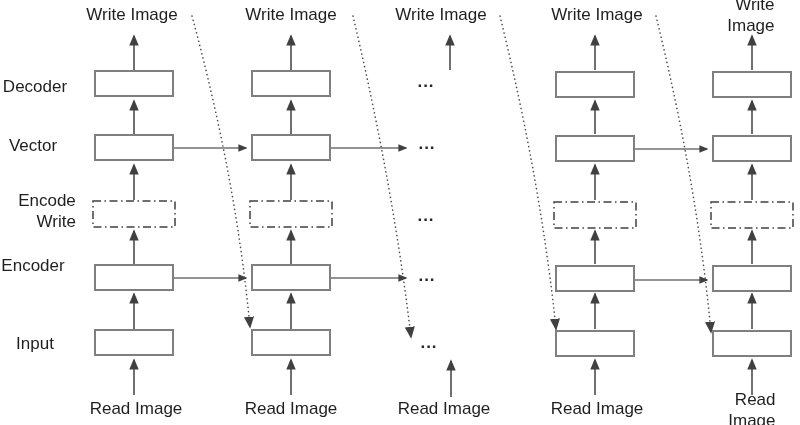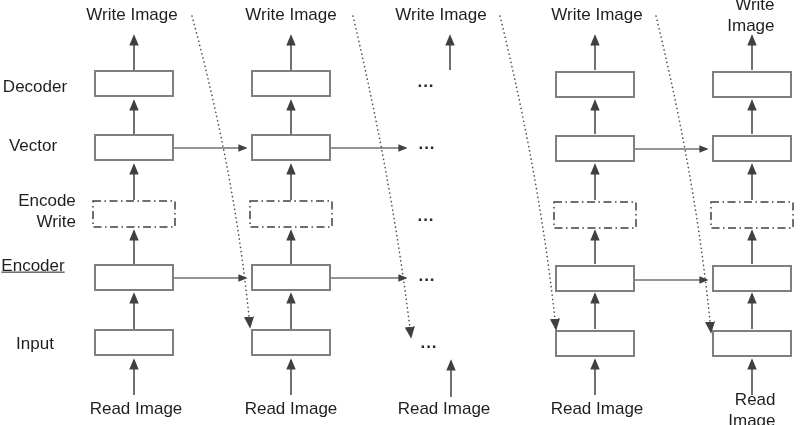--- a/index.html
+++ b/index.html
@@ -130,21 +130,21 @@
       <rect x="250" y="201" width="82" height="26"></rect>
       <rect x="554" y="202" width="82" height="26"></rect>
       <rect x="711" y="202" width="82" height="26"></rect>
     </g>
   </svg>
 
   <div class="lbl" style="left:35px; top:87px;">Decoder</div>
   <div class="lbl" style="left:33px; top:146px;">Vector</div>
   <div class="lbl" style="left:47px; top:212px;">Encode
 Write</div>
-  <div class="lbl" style="left:33px; top:266px;text-decoration:underline;">Encoder</div>
+  <div class="lbl" style="left:33px; top:266px;">Encoder</div>
   <div class="lbl" style="left:35px; top:331px;margin-top:13px;">Input</div>
 
   <div class="lbl" style="left:132px; top:15px;">Write Image</div>
   <div class="lbl" style="left:291px; top:15px;">Write Image</div>
   <div class="lbl" style="left:441px; top:15px;">Write Image</div>
   <div class="lbl" style="left:597px; top:15px;">Write Image</div>
   <div class="lbl" style="left:749px; top:16px;">Write Image</div>
 
   <div class="lbl" style="left:136px; top:409px;">Read Image</div>
   <div class="lbl" style="left:291px; top:409px;">Read Image</div>

